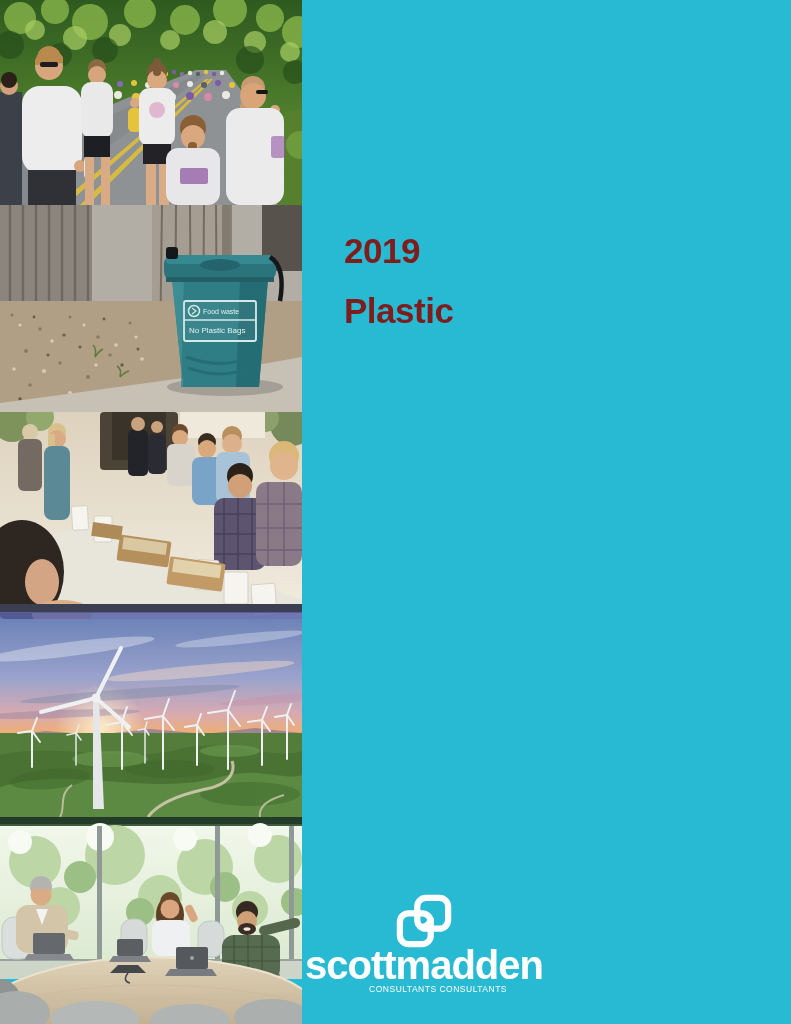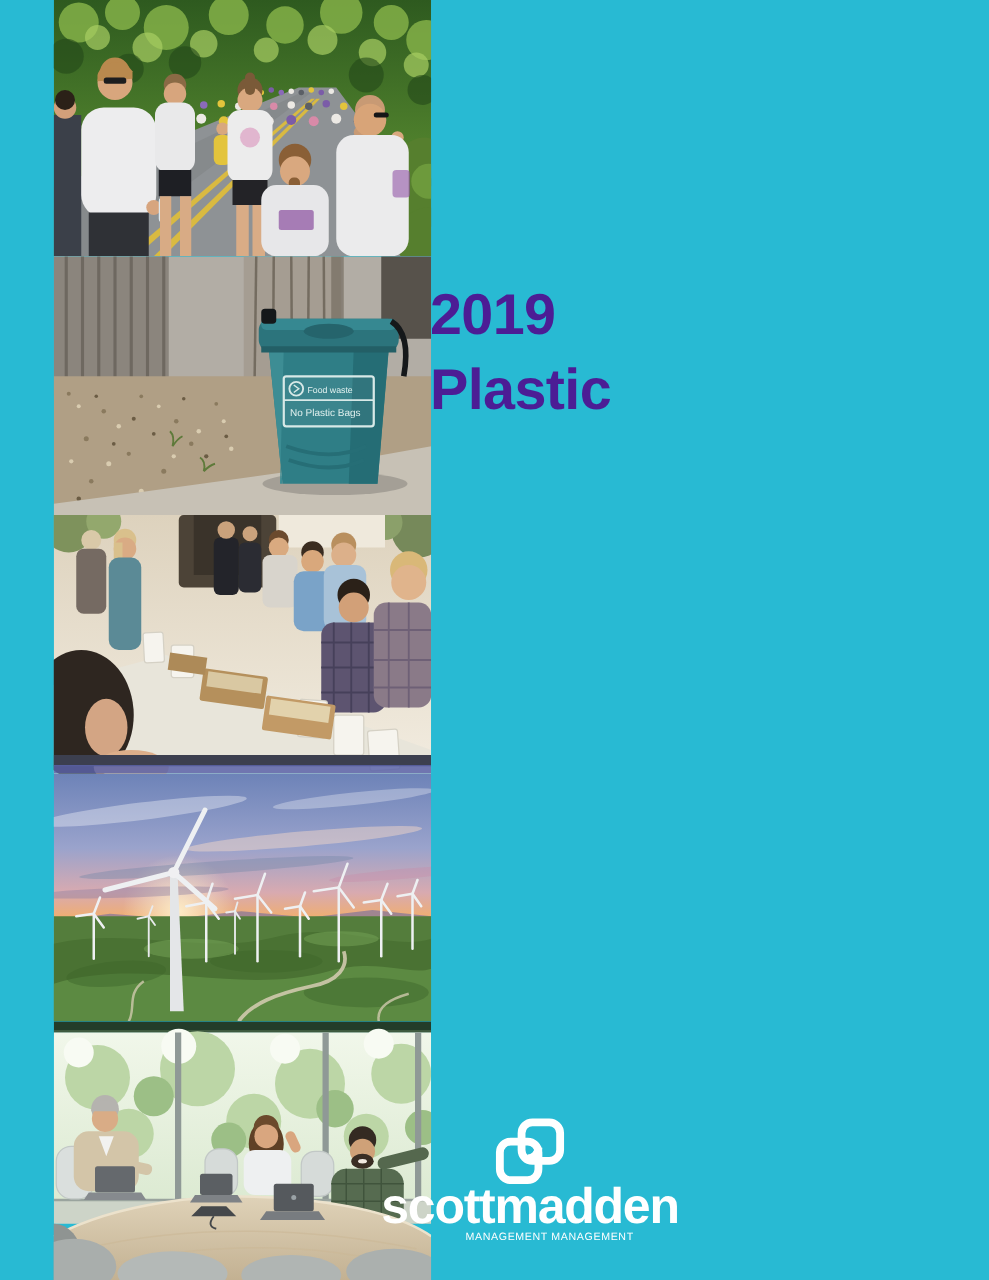--- a/index.html
+++ b/index.html
@@ -1,26 +1,26 @@
 <!DOCTYPE html>
 <html><head>
 <meta charset="utf-8">
 <style>
   html,body{margin:0;padding:0;background:#666;}
   .page{
     position:relative;width:791px;height:1024px;overflow:hidden;
     background:#28bad3;font-family:"Liberation Sans",sans-serif;
   }
   .photo-column{position:absolute;left:0;top:0;width:302px;height:1024px;display:flex;flex-direction:column;}
-  .photo{position:relative;width:302px;overflow:hidden;padding-left:43px;}
+  .photo{position:relative;width:302px;overflow:hidden;}
   .photo svg{display:block;width:100%;height:100%;}
   .ph-1{height:205px;} .ph-2{height:207px;} .ph-3{height:207px;} .ph-4{height:198px;} .ph-5{height:207px;}
   .title-block{
-    position:absolute;left:344px;top:221px;color:#4c1d95;
-    font-size:46px;line-height:60px;font-weight:700;letter-spacing:-0.5px;
+    position:absolute;left:344px;top:221px;color:#7f1d1d;
+    font-size:35px;line-height:60px;font-weight:700;letter-spacing:-0.5px;
   }
   .logo-block{
     position:absolute;left:338px;top:894px;width:172px;
     display:flex;flex-direction:column;align-items:center;color:#ffffff;
   }
   .logo-icon{width:58px;height:54px;}
   .logo-brand{font-size:40px;line-height:32px;letter-spacing:-1px;margin-top:1px;font-weight:700;}
   .logo-tagline{width:100%;text-align:right;padding-right:3px;box-sizing:border-box;
     font-size:8.5px;letter-spacing:0.5px;margin-top:3px;font-weight:400;}
   .bin-label-text{font-family:"Liberation Sans",sans-serif;fill:#e2f1ef;}
@@ -557,16 +557,16 @@
     <div>Plastic</div>
   </div>
 
   <div class="logo-block">
     <svg class="logo-icon" viewBox="0 0 60 56">
       <rect x="23" y="4" width="32" height="32" rx="9" fill="none" stroke="#ffffff" stroke-width="6.5"></rect>
       <rect x="5" y="20" width="32" height="32" rx="9" fill="none" stroke="#ffffff" stroke-width="6.5"></rect>
       <path d="M37,25 a9,9 0 0 1 -9,9" fill="none" stroke="#ffffff" stroke-width="6.5"></path>
     </svg>
     <div class="logo-brand">scottmadden</div>
-    <div class="logo-tagline">MANAGEMENT MANAGEMENT</div>
+    <div class="logo-tagline">CONSULTANTS CONSULTANTS</div>
   </div>
 
 </div>
 
 </body></html>

